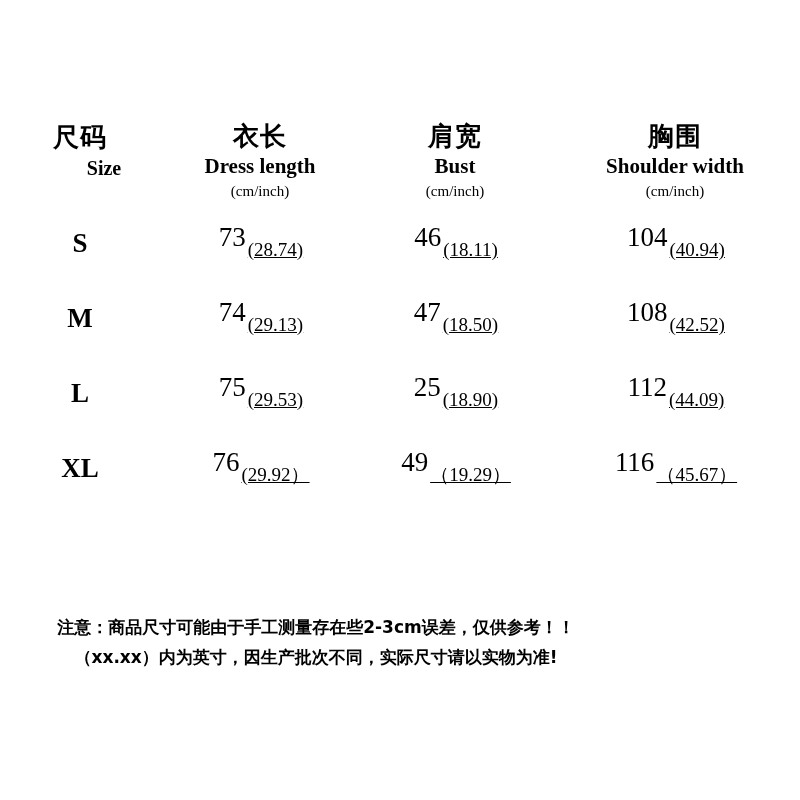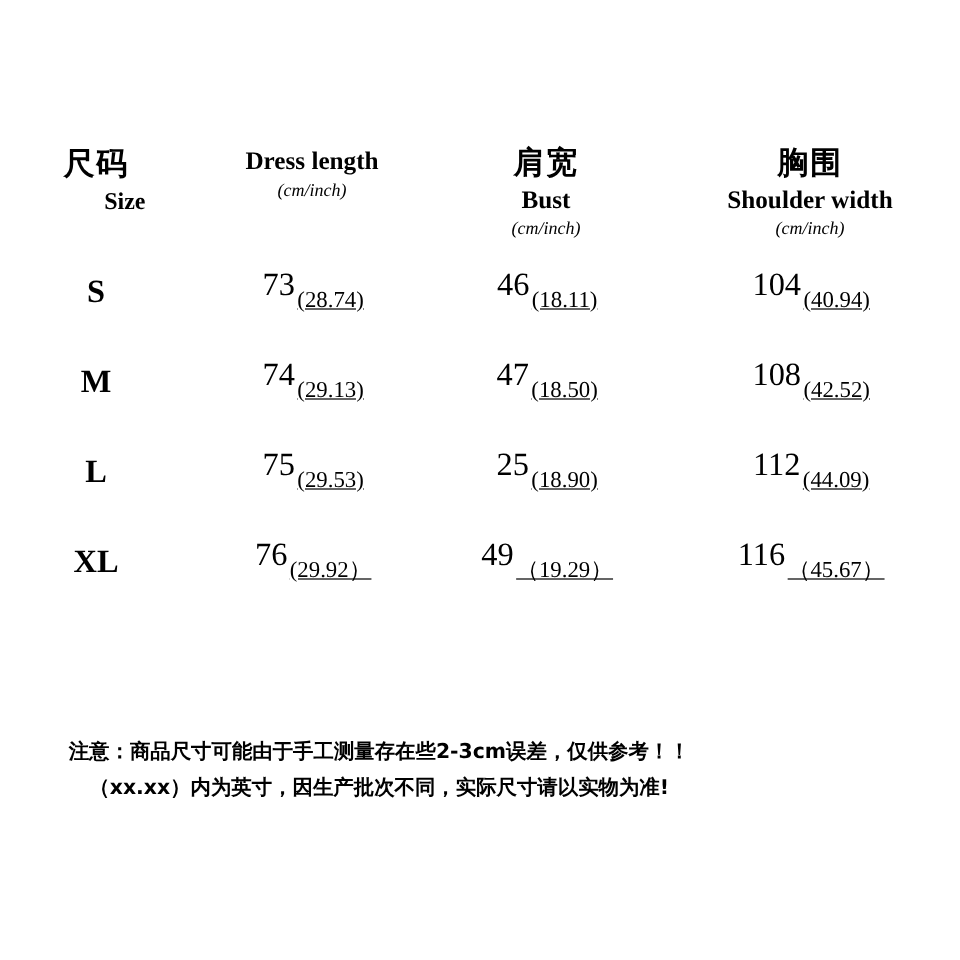--- a/index.html
+++ b/index.html
@@ -55,21 +55,20 @@
   .hd-en {
     font-family: "Liberation Serif", serif;
     font-weight: bold;
     font-size: 21px;
     line-height: 28px;
   }
   .hd-unit {
     font-family: "Liberation Serif", serif;
     font-size: 15px;
     line-height: 22px;
-    font-style: italic;
   }
   .hd-size-cn {
     font-family: "DejaVu Sans", sans-serif;
     font-weight: bold;
     font-size: 26px;
     line-height: 34px;
     letter-spacing: 1px;
   }
   .hd-size-en {
     font-family: "Liberation Serif", serif;
@@ -133,20 +132,21 @@
 <div class="page">
 
   <div class="table">
 
     <div class="row header-row">
       <div class="cell col-size">
         <div class="hd-size-cn">尺码</div>
         <div class="hd-size-en">Size</div>
       </div>
       <div class="cell col-length">
+        <div class="hd-cn">衣长</div>
         <div class="hd-en">Dress length</div>
         <div class="hd-unit">(cm/inch)</div>
       </div>
       <div class="cell col-bust">
         <div class="hd-cn">肩宽</div>
         <div class="hd-en">Bust</div>
         <div class="hd-unit">(cm/inch)</div>
       </div>
       <div class="cell col-shoulder">
         <div class="hd-cn">胸围</div>

